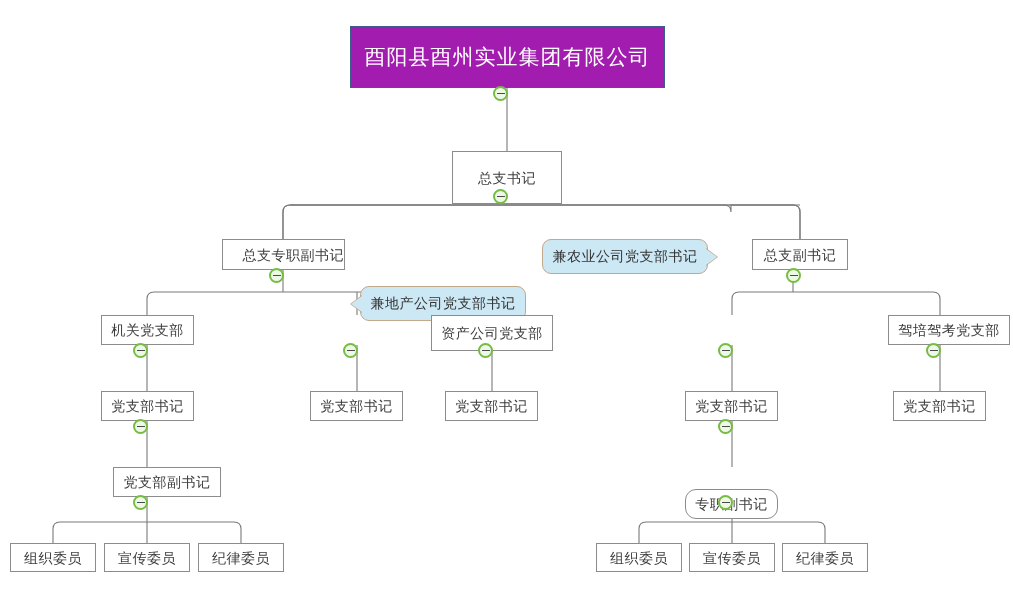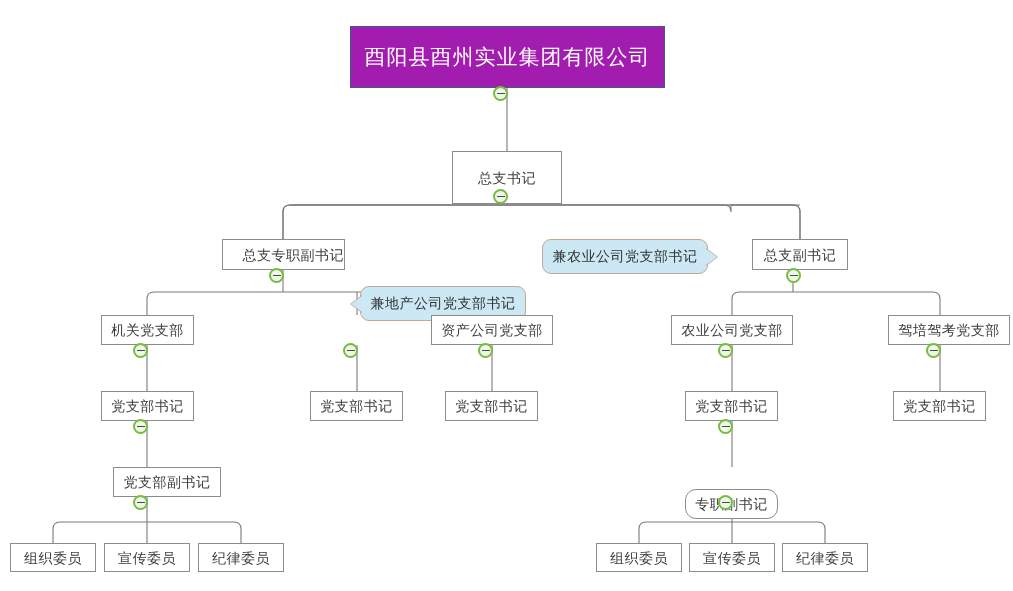--- a/index.html
+++ b/index.html
@@ -192,25 +192,22 @@
       <span class="tail-edge"></span>
       <span class="tail"></span>
       <span>兼农业公司党支部书记</span>
     </div>
     <div class="node" style="left: 752px; top: 239px; width: 96px; height: 31px;">
       <span>总支副书记</span>
     </div>
     <div class="node" style="left: 101px; top: 315px; width: 93px; height: 30px; align-items: center;">
       <span>机关党支部</span>
     </div>
-    <div class="node" style="left: 431px; top: 315px; width: 122px; height: 30px; text-align: center;">
+    <div class="node" style="left: 431px; top: 315px; width: 122px; height: 36px; text-align: center;">
       <span>资产公司党支部</span>
-    </div>
-    <div class="node" style="left: 671px; top: 315px; width: 122px; height: 30px;">
-      <span>农业公司党支部</span>
     </div>
     <div class="node" style="left: 879px; top: 315px; width: 122px; height: 30px; margin-left: 9px;">
       <span>驾培驾考党支部</span>
     </div>
     <div class="node" style="left: 101px; top: 391px; width: 93px; height: 30px;">
       <span>党支部书记</span>
     </div>
     <div class="node" style="left: 310px; top: 391px; width: 93px; height: 30px;">
       <span>党支部书记</span>
     </div>

